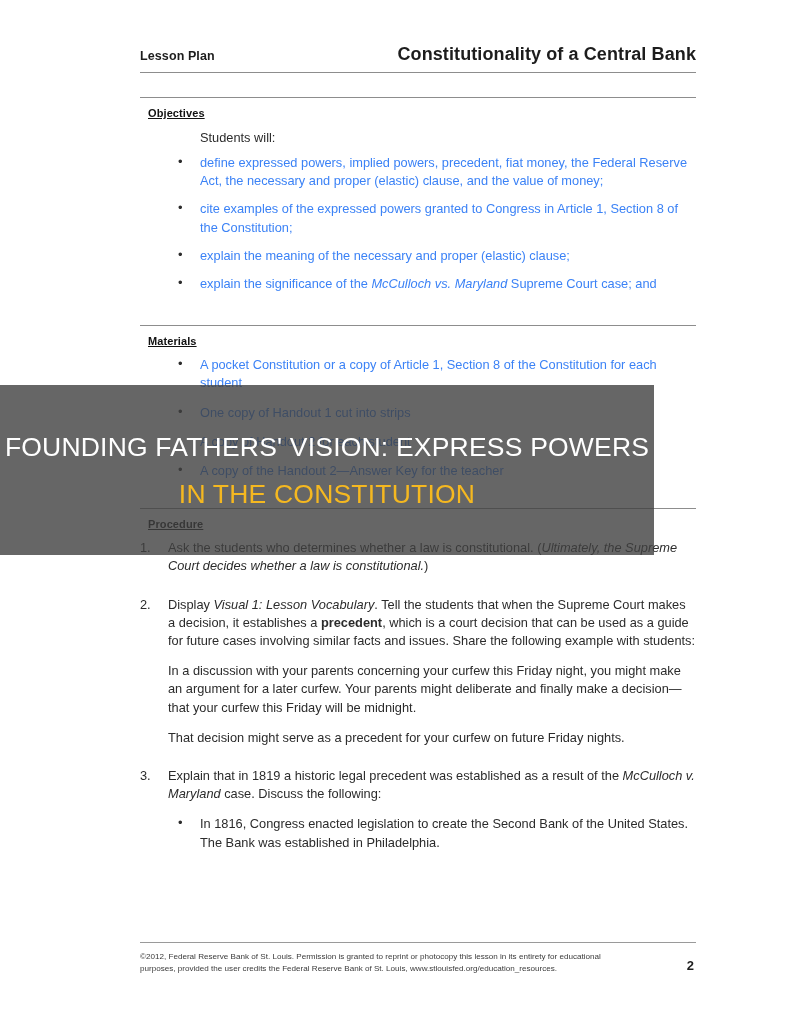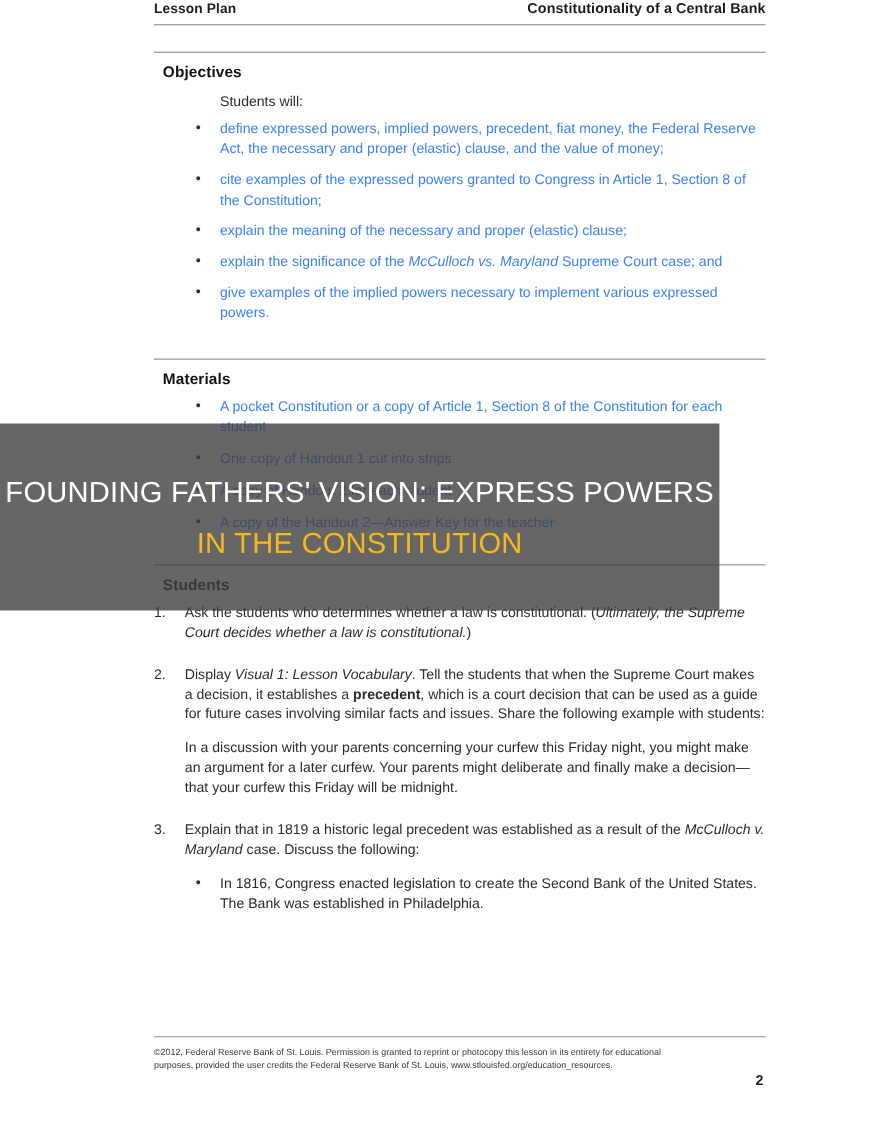--- a/index.html
+++ b/index.html
@@ -29,47 +29,49 @@
     left: 140px;
     top: 0;
     width: 556px;
   }
 
   
   .runhead {
     display: flex;
     justify-content: space-between;
     align-items: baseline;
+    padding-top: 44px;
     font-size: 12.5px;
     font-weight: bold;
     letter-spacing: .1px;
     color: #1d1d1d;
   }
   .runhead .left  { font-size: 12.5px; }
-  .runhead .right { font-size: 13px; }
+  .runhead .right { font-size: 18px; }
 
   .rule {
     border: 0;
     border-top: 1.3px solid #8d8d8d;
     margin: 0;
   }
   .rule-head   { margin-top: 7px; }
   .rule-sec    { margin-top: 0; }
 
   
   .sec-gap-objectives { height: 24px; }
   .sec-gap-materials  { height: 22px; }
   .sec-gap-procedure  { height: 17px; }
 
   h2.sec {
-    font-size: 14px;
+    font-size: 11px;
     font-weight: bold;
     color: #111111;
     margin: 9px 0 0 8px;
     letter-spacing: .1px;
+    text-decoration: underline;
   }
 
   .lead {
     font-size: 12.8px;
     margin: 11px 0 0 60px;
     color: #2b2b2b;
   }
 
   
   ul.bul {
@@ -155,21 +157,20 @@
   }
   .footer-rule {
     border: 0;
     border-top: 1.1px solid #9a9a9a;
   }
   .footer-row {
     display: flex;
     align-items: flex-start;
     justify-content: space-between;
     margin-top: 8px;
-    flex-direction: column;
   }
   .footer-text {
     font-size: 8.1px;
     line-height: 11.6px;
     color: #3a3a3a;
     max-width: 494px;
   }
   .page-num {
     font-size: 13px;
     font-weight: bold;
@@ -225,48 +226,48 @@
     <div class="sec-gap-objectives"></div>
     <hr class="rule rule-sec">
     <h2 class="sec">Objectives</h2>
     <div class="lead">Students will:</div>
 
     <ul class="bul">
       <li><span>define expressed powers, implied powers, precedent, fiat money, the Federal Reserve Act, the necessary and proper (elastic) clause, and the value of money;</span></li>
       <li><span>cite examples of the expressed powers granted to Congress in Article 1, Section 8 of the Constitution;</span></li>
       <li><span>explain the meaning of the necessary and proper (elastic) clause;</span></li>
       <li><span>explain the significance of the </span><i>McCulloch vs. Maryland</i><span> Supreme Court case; and</span></li>
-      <li><span>give examples of the implied powers necessary to implement various expressed powers.</span></li>
     </ul>
 
     <div class="sec-gap-materials"></div>
     <hr class="rule rule-sec">
     <h2 class="sec">Materials</h2>
 
     <ul class="bul materials">
       <li>A pocket Constitution or a copy of Article 1, Section 8 of the Constitution for each student</li>
       <li>One copy of Handout 1 cut into strips</li>
       <li>A copy of Handout 2 for each student</li>
       <li>A copy of the Handout 2—Answer Key for the teacher</li>
     </ul>
 
     <div class="sec-gap-procedure"></div>
     <hr class="rule rule-sec">
-    <h2 class="sec">Students</h2>
+    <h2 class="sec">Procedure</h2>
 
     <ol class="proc">
       <li>
         <span class="num">1.</span>
         <span>Ask the students who determines whether a law is constitutional. (</span><i>Ultimately, the Supreme Court decides whether a law is constitutional.</i><span>)</span>
       </li>
 
       <li>
         <span class="num">2.</span>
         <span>Display </span><i>Visual 1: Lesson Vocabulary</i><span>. Tell the students that when the Supreme Court makes a decision, it establishes a </span><b>precedent</b><span>, which is a court decision that can be used as a guide for future cases involving similar facts and issues. Share the following example with students:</span>
         <div class="para">In a discussion with your parents concerning your curfew this Friday night, you might make an argument for a later curfew. Your parents might deliberate and finally make a decision—that your curfew this Friday will be midnight.</div>
+        <div class="para">That decision might serve as a precedent for your curfew on future Friday nights.</div>
       </li>
 
       <li>
         <span class="num">3.</span>
         <span>Explain that in 1819 a historic legal precedent was established as a result of the </span><i>McCulloch v. Maryland</i><span> case. Discuss the following:</span>
         <ul class="sub">
           <li>In 1816, Congress enacted legislation to create the Second Bank of the United States. The Bank was established in Philadelphia.</li>
         </ul>
       </li>
     </ol>

